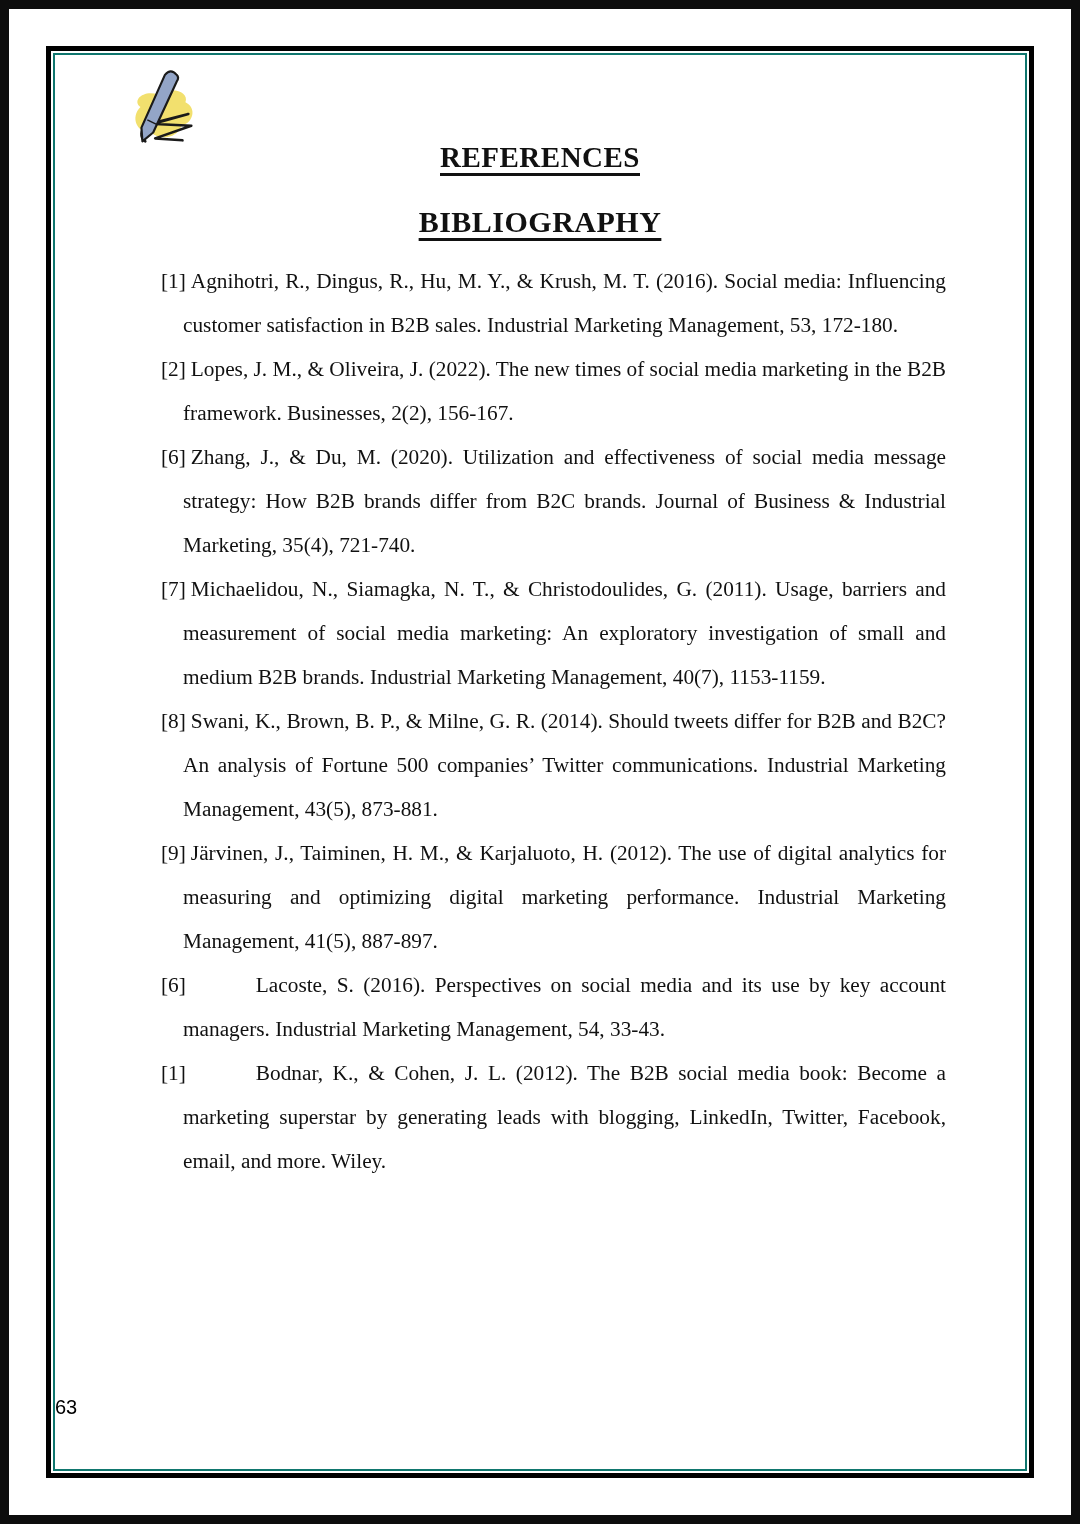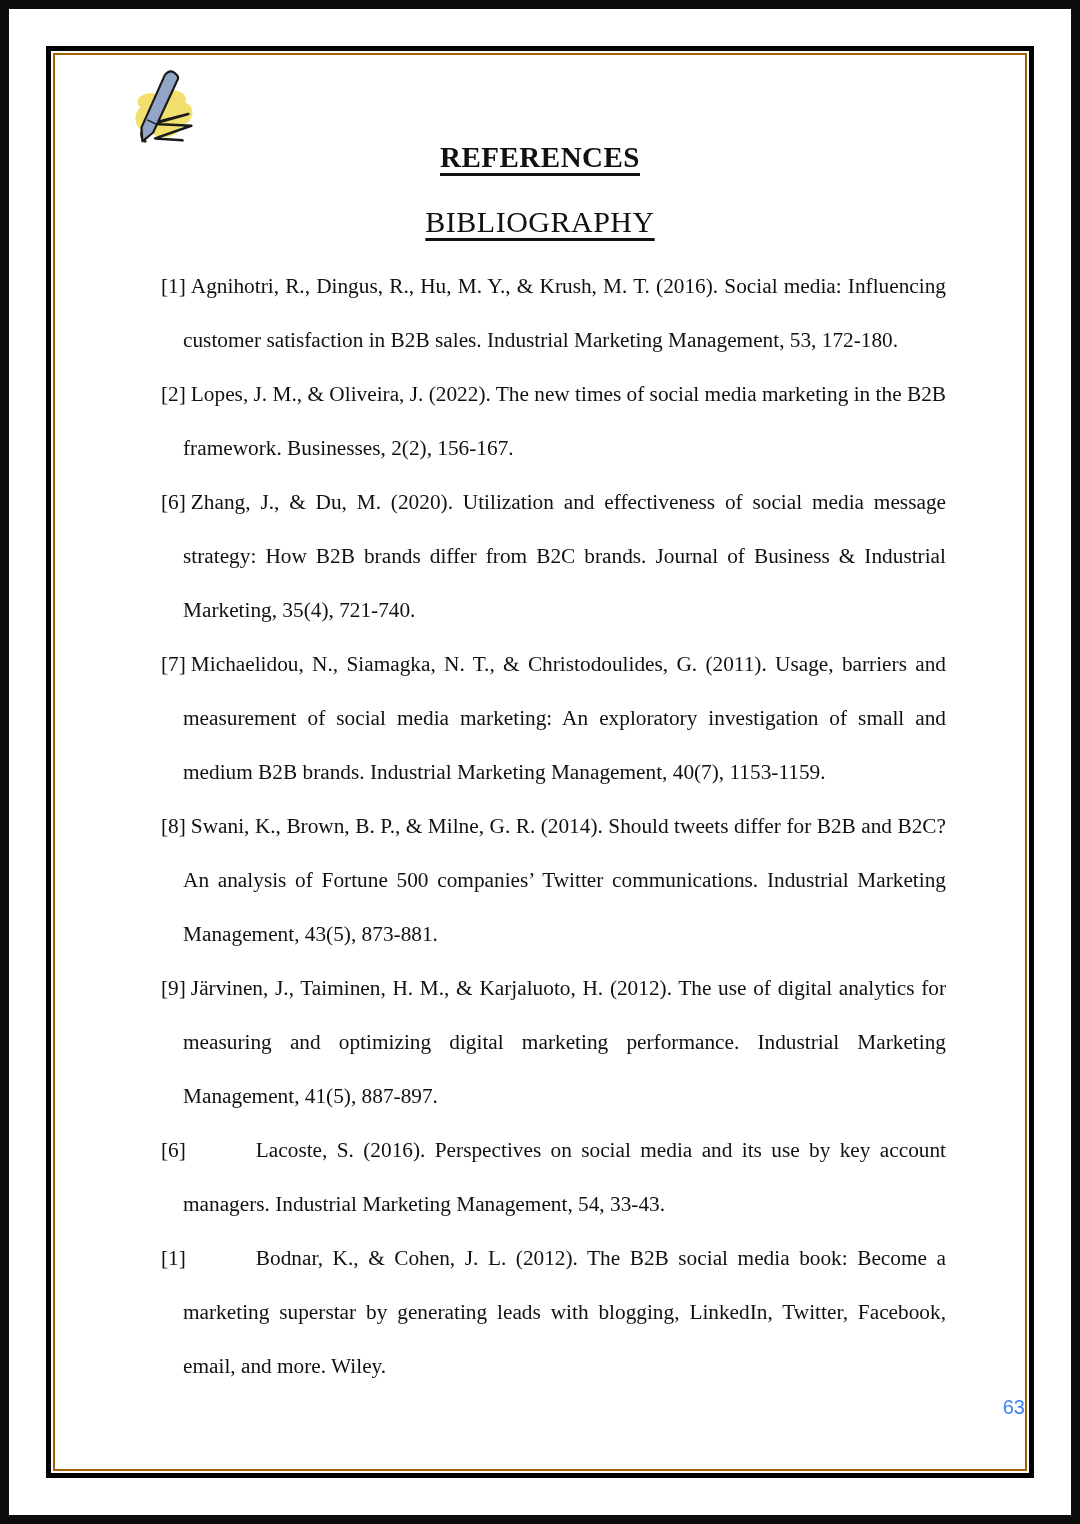--- a/index.html
+++ b/index.html
@@ -21,21 +21,21 @@
     height: 100%;
     box-sizing: border-box;
     border: 5px solid #000000;   
     padding: 2px;
   }
 
   .frame-inner {
     position: relative;
     height: 100%;
     box-sizing: border-box;
-    border: 2px solid #a16207;   
+    border: 2px solid #0f766e;   
     padding: 0 79px 16px 106px;
   }
 
   .corner-art {
     position: absolute;
     left: 62px;
     top: 13px;
     width: 88px;
     height: 88px;
   }
@@ -53,58 +53,58 @@
     line-height: 1.25;
     letter-spacing: 0.5px;
     text-decoration: underline;
     text-decoration-thickness: 3px;
     text-underline-offset: 6px;
   }
 
   .h-bibliography {
     margin: 28px 0 0 0;
     font-size: 30px;
-    font-weight: normal;
+    font-weight: bold;
     line-height: 1.25;
     letter-spacing: 0.5px;
     text-decoration: underline;
     text-decoration-thickness: 3px;
     text-underline-offset: 6px;
   }
 
   .ref-list {
     margin-top: 18px;
   }
 
   .ref {
     margin: 0 0 0 22px;
     text-indent: -22px;
     font-size: 21.3px;
-    line-height: 54px;
+    line-height: 44px;
     text-align: justify;
   }
 
   .ref .num { text-indent: 0; }
 
   .ref .gap {
     display: inline-block;
     width: 5px;
     height: 1px;
   }
   .ref.tab .gap { width: 70px; }
 
   .page-number {
     position: absolute;
     left: 0;
     right: 0;
     bottom: 50px;
-    text-align: right;
+    text-align: left;
     font-family: "Liberation Sans", "DejaVu Sans", sans-serif;
     font-size: 20px;
-    color: #3b82f6;
+    color: #000000;
   }
 </style>
 </head>
 <body>
 
 <div class="page">
   <div class="frame-outer">
     <div class="frame-inner">
 
       <div class="corner-art">

